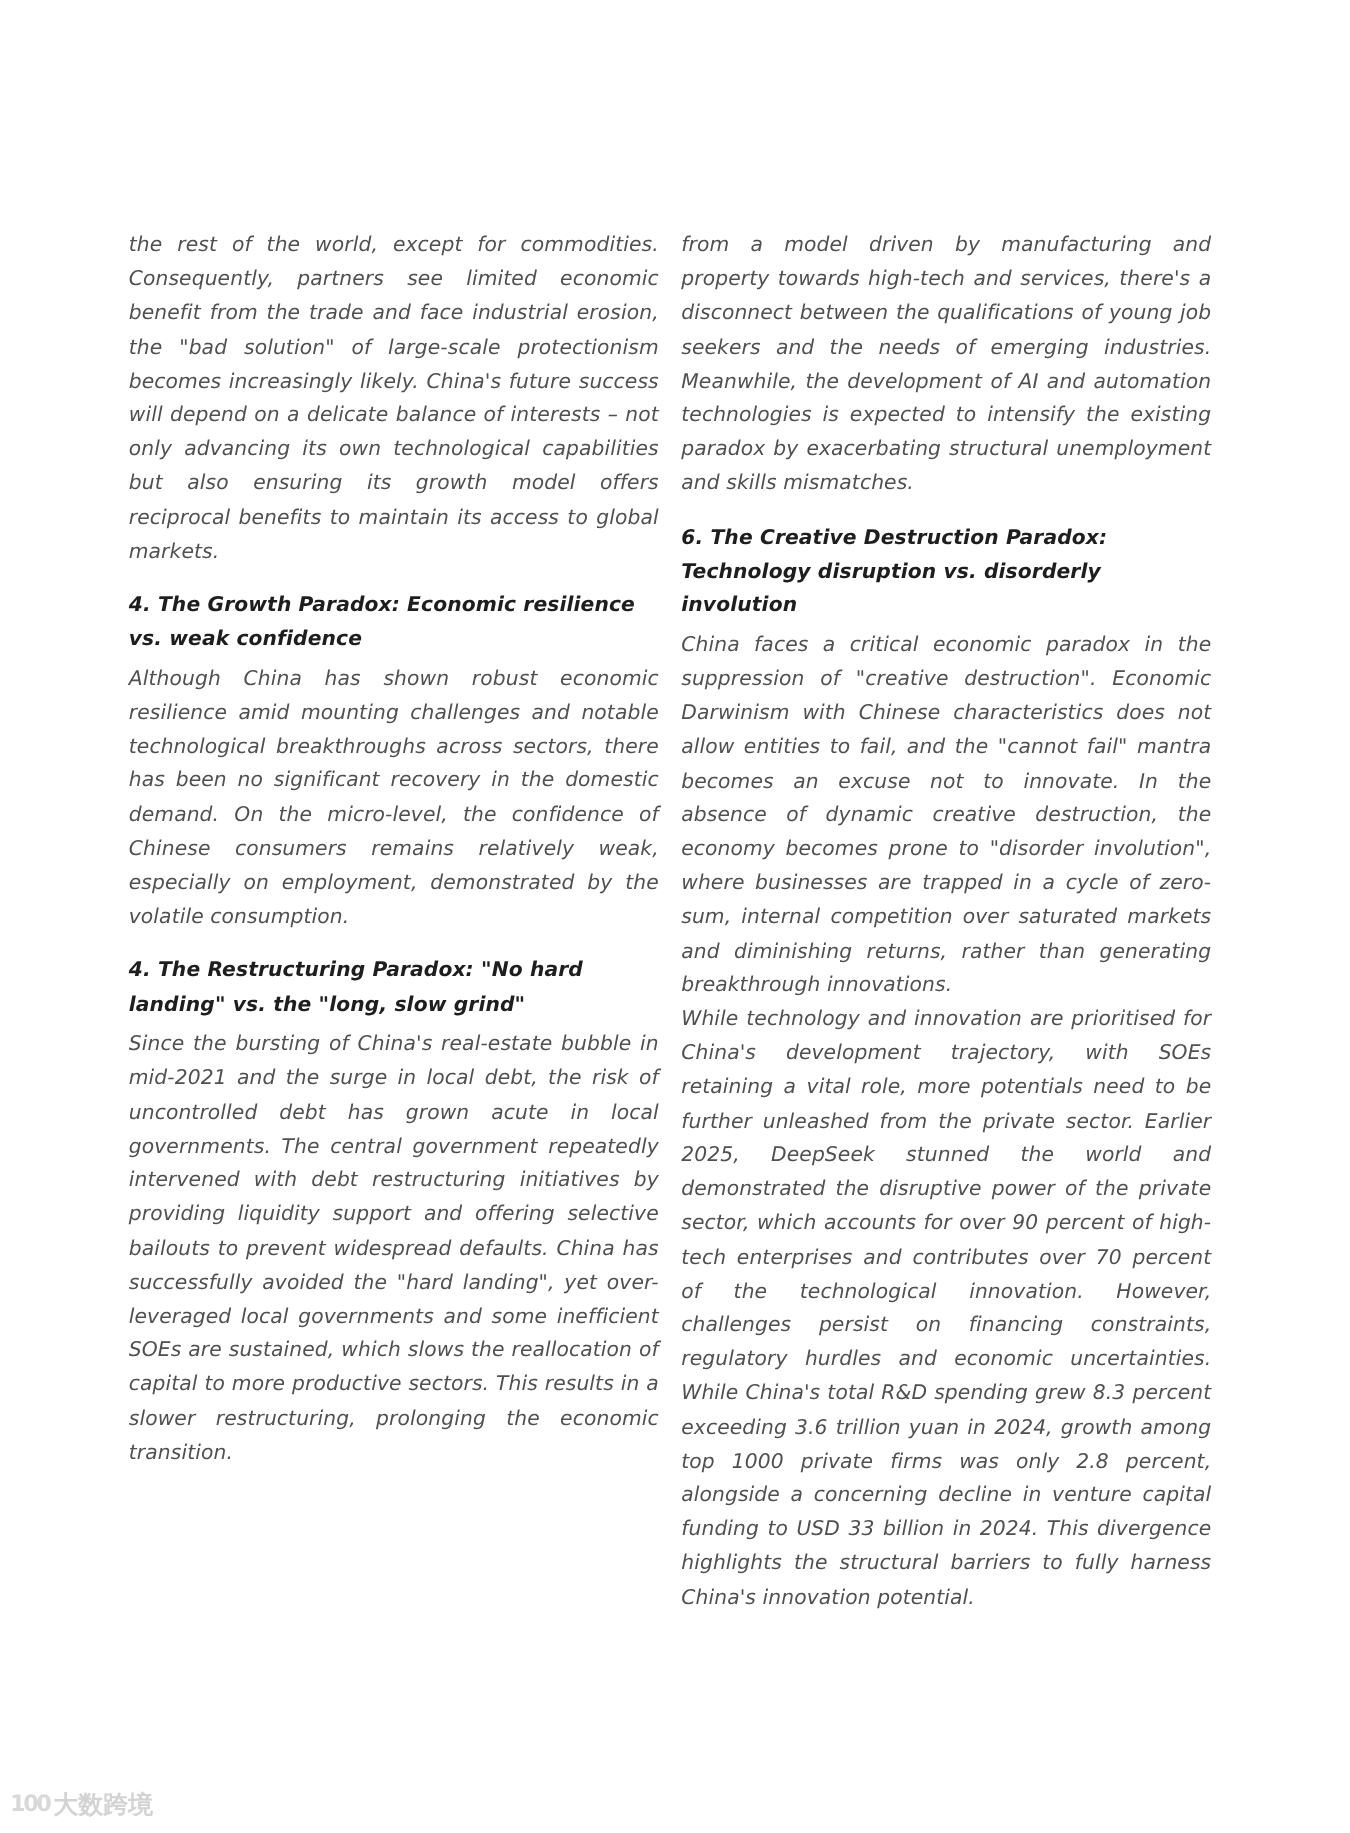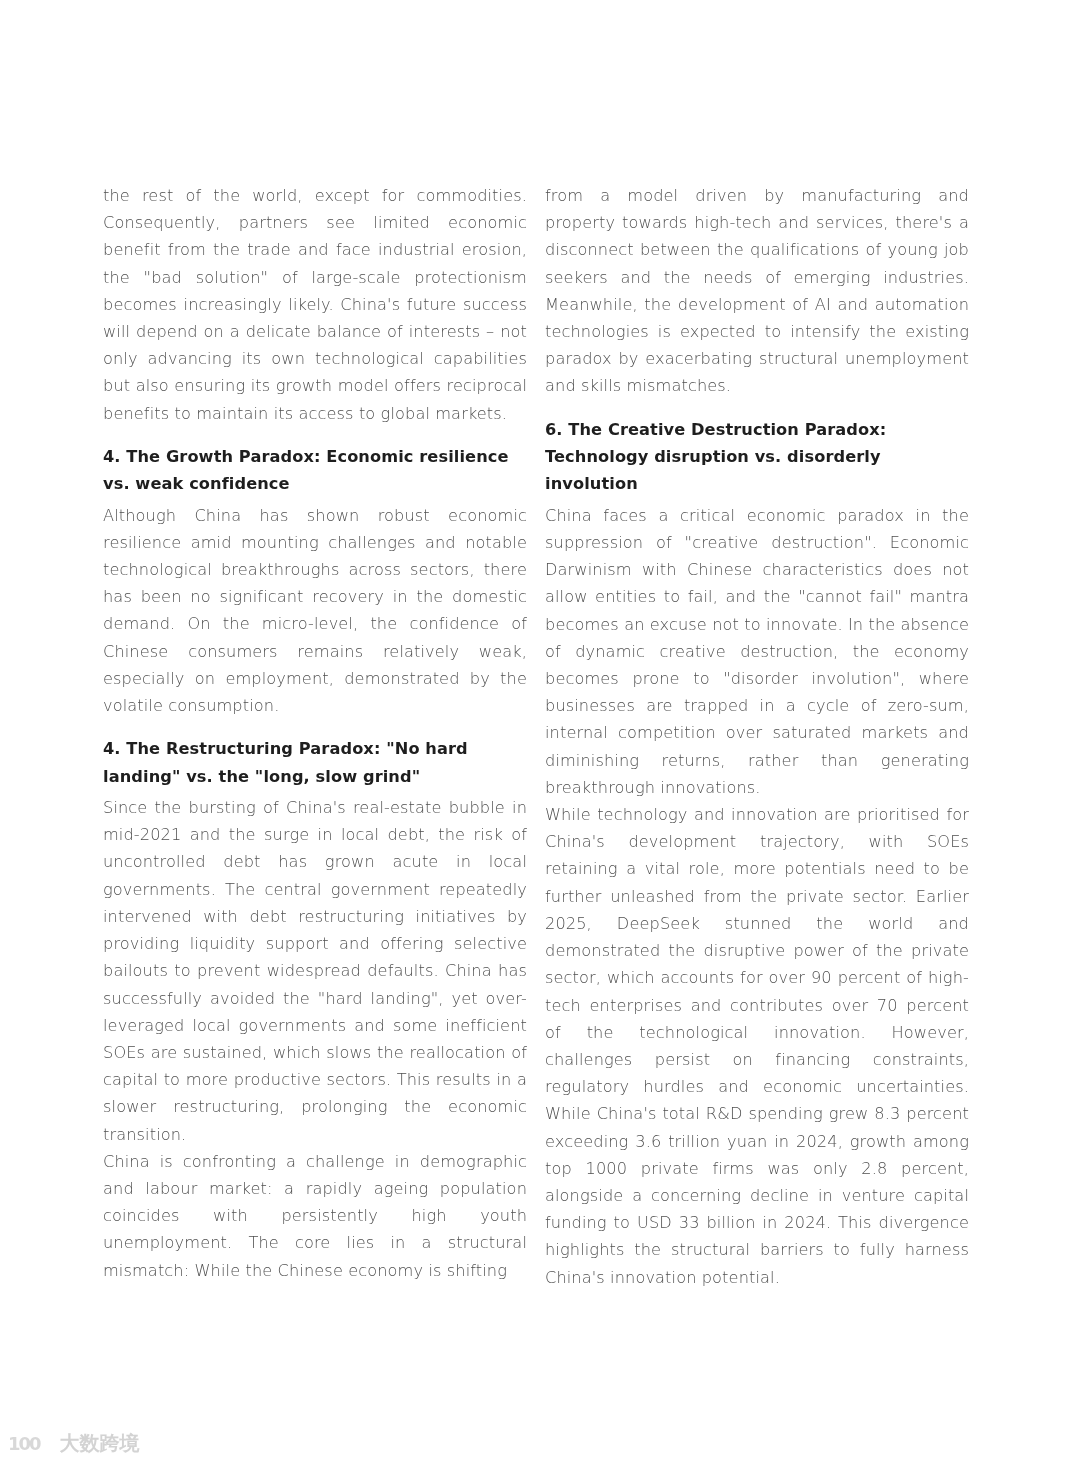--- a/index.html
+++ b/index.html
@@ -2,38 +2,37 @@
 <html><head>
 <meta charset="utf-8">
 <style>
   html, body { margin: 0; padding: 0; background: #ffffff; }
   body { width: 1080px; height: 1466px; position: relative; overflow: hidden;
          font-family: "DejaVu Sans", sans-serif; color: #4a4a4a; }
   .col { position: absolute; top: 182px; width: 424px; }
   .col.left { left: 103px; }
   .col.right { left: 545px; }
   .p { font-size: 16.2px; line-height: 27.2px; text-align: justify; margin: 0;
-       letter-spacing: 0.1px; color: #505050; font-weight: 300; }
+       letter-spacing: 0.1px; color: #505050; font-weight: 300; font-style: italic; }
   .h { font-size: 16.2px; line-height: 27.4px; font-weight: bold; color: #1e1e1e;
-       margin: 16px 0 4px 0; letter-spacing: 0.1px; }
+       margin: 16px 0 4px 0; letter-spacing: 0.1px; font-style: italic; }
   .watermark { position: absolute; left: 8px; top: 1430px; display: flex;
-               align-items: center; gap: 20px; color: #cfcfcf; font-size: 20px;
+               align-items: center; gap: 3px; color: #cfcfcf; font-size: 20px;
                font-weight: bold; opacity: 0.9; }
   .wm-logo { font-size: 18px; letter-spacing: -2px; color: #d4d4d4; }
 </style>
 </head>
 <body>
 
 <div class="col left">
   <p class="p">the rest of the world, except for commodities. Consequently, partners see limited economic benefit from the trade and face industrial erosion, the "bad solution" of large-scale protectionism becomes increasingly likely. China's future success will depend on a delicate balance of interests – not only advancing its own technological capabilities but also ensuring its growth model offers reciprocal benefits to maintain its access to global markets.</p>
   <div class="h">4. The Growth Paradox: Economic resilience vs. weak confidence</div>
   <p class="p">Although China has shown robust economic resilience amid mounting challenges and notable technological breakthroughs across sectors, there has been no significant recovery in the domestic demand. On the micro-level, the confidence of Chinese consumers remains relatively weak, especially on employment, demonstrated by the volatile consumption.</p>
   <div class="h">4. The Restructuring Paradox: "No hard landing" vs. the "long, slow grind"</div>
   <p class="p">Since the bursting of China's real-estate bubble in mid-2021 and the surge in local debt, the risk of uncontrolled debt has grown acute in local governments. The central government repeatedly intervened with debt restructuring initiatives by providing liquidity support and offering selective bailouts to prevent widespread defaults. China has successfully avoided the "hard landing", yet over-leveraged local governments and some inefficient SOEs are sustained, which slows the reallocation of capital to more productive sectors. This results in a slower restructuring, prolonging the economic transition.</p>
-  <p class="p">China is confronting a challenge in demographic and labour market: a rapidly ageing population coincides with persistently high youth unemployment. The core lies in a structural mismatch: While the Chinese economy is shifting</p>
 </div>
 
 <div class="col right">
   <p class="p">from a model driven by manufacturing and property towards high-tech and services, there's a disconnect between the qualifications of young job seekers and the needs of emerging industries. Meanwhile, the development of AI and automation technologies is expected to intensify the existing paradox by exacerbating structural unemployment and skills mismatches.</p>
   <div class="h">6. The Creative Destruction Paradox: Technology disruption vs. disorderly involution</div>
   <p class="p">China faces a critical economic paradox in the suppression of "creative destruction". Economic Darwinism with Chinese characteristics does not allow entities to fail, and the "cannot fail" mantra becomes an excuse not to innovate. In the absence of dynamic creative destruction, the economy becomes prone to "disorder involution", where businesses are trapped in a cycle of zero-sum, internal competition over saturated markets and diminishing returns, rather than generating breakthrough innovations.</p>
   <p class="p">While technology and innovation are prioritised for China's development trajectory, with SOEs retaining a vital role, more potentials need to be further unleashed from the private sector. Earlier 2025, DeepSeek stunned the world and demonstrated the disruptive power of the private sector, which accounts for over 90 percent of high-tech enterprises and contributes over 70 percent of the technological innovation. However, challenges persist on financing constraints, regulatory hurdles and economic uncertainties. While China's total R&amp;D spending grew 8.3 percent exceeding 3.6 trillion yuan in 2024, growth among top 1000 private firms was only 2.8 percent, alongside a concerning decline in venture capital funding to USD 33 billion in 2024. This divergence highlights the structural barriers to fully harness China's innovation potential.</p>
 </div>
 
 <div class="watermark">

